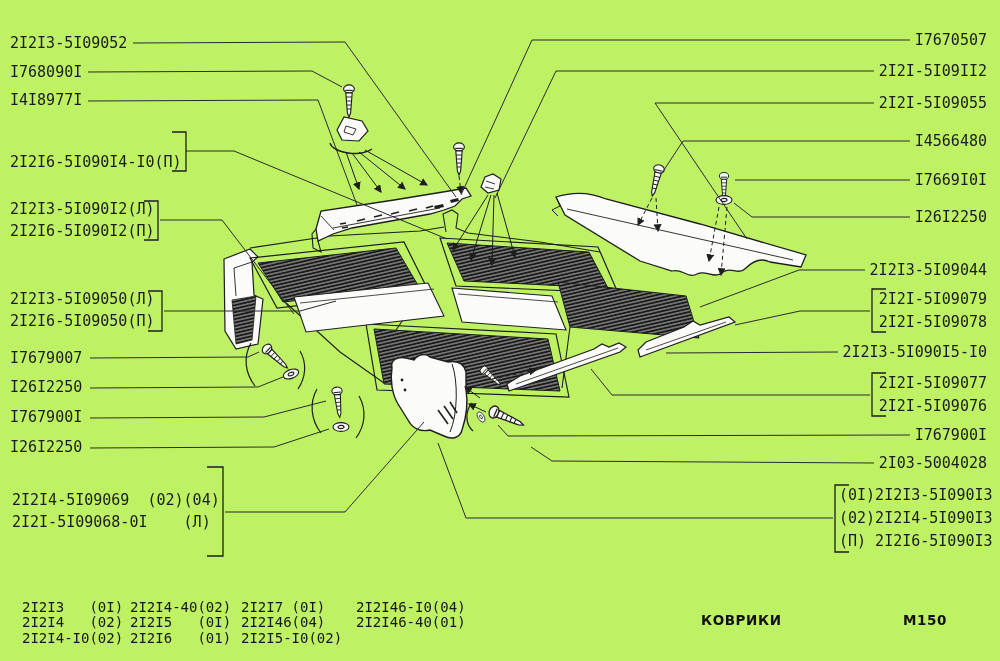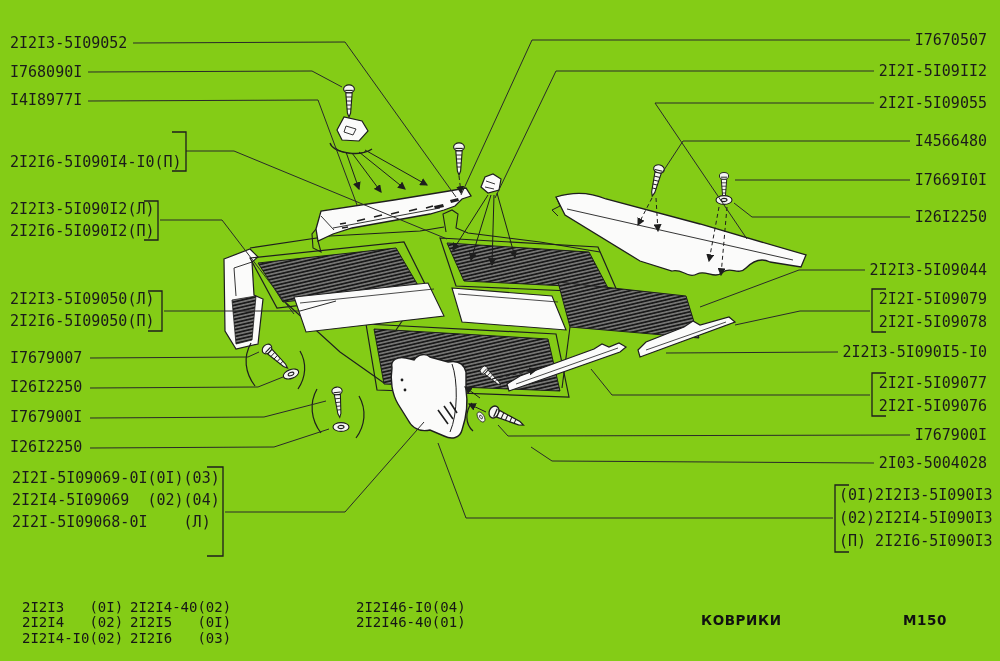--- a/index.html
+++ b/index.html
@@ -1,17 +1,17 @@
 <!DOCTYPE html>
 <html><head>
 <meta charset="utf-8">
 <style>
   html,body{margin:0;padding:0;background:#e9e9e7;}
   .sheet{
-    position:relative;width:1000px;height:661px;background:#84cc16;
+    position:relative;width:1000px;height:661px;background:#bef264;
     overflow:hidden;font-family:"DejaVu Sans Mono",monospace;color:#1b1b1b;
   }
   .sheet svg{position:absolute;left:0;top:0;}
   .lbl{
     position:absolute;font:15px/17px "DejaVu Sans Mono",monospace;
     color:#1b1b1b;white-space:pre;
   }
   .lbl.ra{right:13px;text-align:center;}
   .legend{
     position:absolute;margin:4px;font:14px/15.4px "DejaVu Sans Mono",monospace;
@@ -219,21 +219,20 @@
   <div class="lbl" style="left:10px;top:92px">I4I8977I</div>
   <div class="lbl" style="left:10px;top:154px">2I2I6-5I090I4-I0(П)</div>
   <div class="lbl" style="left:10px;top:201px">2I2I3-5I090I2(Л)</div>
   <div class="lbl" style="left:10px;top:223px">2I2I6-5I090I2(П)</div>
   <div class="lbl" style="left:10px;top:291px">2I2I3-5I09050(Л)</div>
   <div class="lbl" style="left:10px;top:313px">2I2I6-5I09050(П)</div>
   <div class="lbl" style="left:10px;top:350px">I7679007</div>
   <div class="lbl" style="left:10px;top:379px">I26I2250</div>
   <div class="lbl" style="left:10px;top:409px">I767900I</div>
   <div class="lbl" style="left:10px;top:439px">I26I2250</div>
-  <div class="lbl" style="left:12px;top:470px">2I2I-5I09069-0I(0I)(03)</div>
   <div class="lbl" style="left:12px;top:492px">2I2I4-5I09069  (02)(04)</div>
   <div class="lbl" style="left:12px;top:514px">2I2I-5I09068-0I    (Л)</div>
 
   <div class="lbl ra" style="top:32px">I7670507</div>
   <div class="lbl ra" style="top:63px">2I2I-5I09II2</div>
   <div class="lbl ra" style="top:95px">2I2I-5I09055</div>
   <div class="lbl ra" style="top:133px">I4566480</div>
   <div class="lbl ra" style="top:172px">I7669I0I</div>
   <div class="lbl ra" style="top:209px">I26I2250</div>
   <div class="lbl ra" style="top:262px">2I2I3-5I09044</div>
@@ -246,20 +245,23 @@
   <div class="lbl ra" style="top:455px">2I03-5004028</div>
   <div class="lbl" style="left:839px;top:487px">(0I)2I2I3-5I090I3</div>
   <div class="lbl" style="left:839px;top:510px">(02)2I2I4-5I090I3</div>
   <div class="lbl" style="left:839px;top:533px">(П) 2I2I6-5I090I3</div>
 
   <pre class="legend" style="left:18px;top:596px">2I2I3   (0I)
 2I2I4   (02)
 2I2I4-I0(02)</pre>
   <pre class="legend" style="left:126px;top:596px">2I2I4-40(02)
 2I2I5   (0I)
-2I2I6   (03)</pre>
+2I2I6   (01)</pre>
+  <pre class="legend" style="left:237px;top:596px">2I2I7 (0I)
+2I2I46(04)
+2I2I5-I0(02)</pre>
   <pre class="legend" style="left:352px;top:596px">2I2I46-I0(04)
 2I2I46-40(01)</pre>
 
   <div class="caption" style="left:701px;top:612px">КОВРИКИ</div>
   <div class="pagecode" style="left:903px;top:612px">М150</div>
 
 </div>
 
 </body></html>

